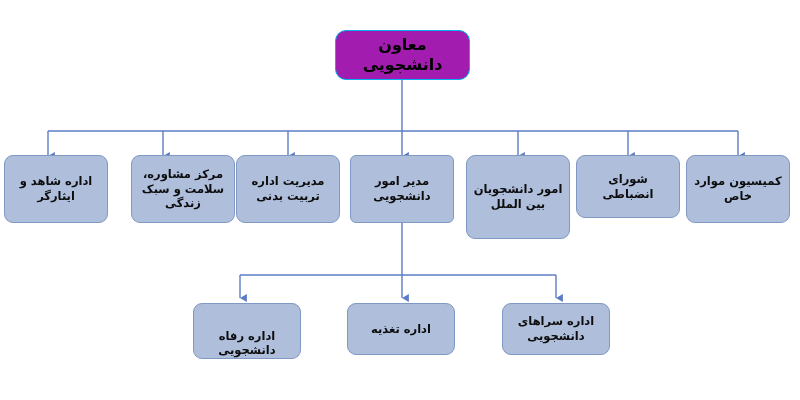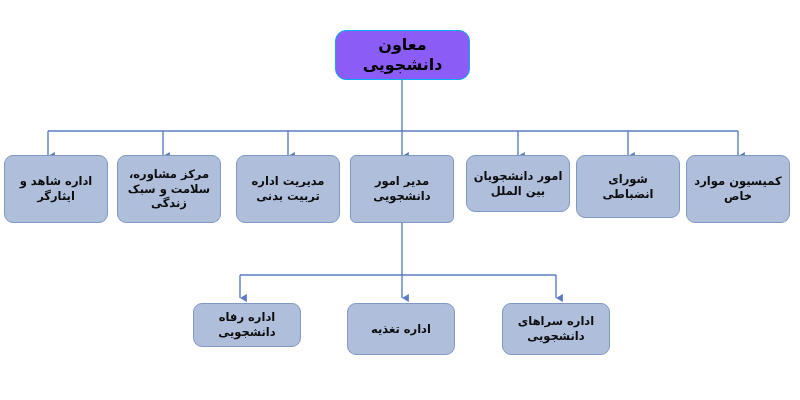--- a/index.html
+++ b/index.html
@@ -55,21 +55,21 @@
     box-sizing: border-box;
     font-weight: bold;
     color: #0d0d0d;
     line-height: 1.28;
     white-space: pre-line;
     direction: rtl;
   }
 
   
   .node.root {
-    background: #8b5cf6;
+    background: #a21caf;
     border: 1px solid #00b0f0;
     border-radius: 11px;
   }
   .node.root .node-label {
     font-size: 16px;
     color: #000000;
   }
 
   
   .node.std {
@@ -122,45 +122,45 @@
   </svg>
 
   <div class="node root" style="left:335px; top:30px; width:135px; height:50px;">
     <span class="node-label">معاون دانشجویی</span>
   </div>
 
   <div class="node std" style="left:4px; top:155px; width:104px; height:68px;justify-content:center;">
     <span class="node-label">اداره شاهد و ایثارگر</span>
   </div>
 
-  <div class="node std" style="left:117px; top:155px; width:104px; height:68px;">
+  <div class="node std" style="left:131px; top:155px; width:104px; height:68px;">
     <span class="node-label">مرکز مشاوره، سلامت و سبک زندگی</span>
   </div>
 
   <div class="node std" style="left:236px; top:155px; width:104px; height:68px;border-radius:9px;">
     <span class="node-label">مدیریت اداره تربیت بدنی</span>
   </div>
 
   <div class="node std" style="left:350px; top:155px; width:104px; height:68px;border-radius:6px;">
     <span class="node-label">مدیر امور دانشجویی</span>
   </div>
 
-  <div class="node std" style="left:466px; top:155px; width:104px; height:57px;">
+  <div class="node std" style="left:466px; top:155px; width:104px; height:84px;">
     <span class="node-label">امور دانشجویان بین الملل</span>
   </div>
 
   <div class="node std" style="left:576px; top:155px; width:104px; height:63px;">
     <span class="node-label">شورای انضباطی</span>
   </div>
 
   <div class="node std" style="left:686px; top:155px; width:104px; height:68px;">
     <span class="node-label">کمیسیون موارد خاص</span>
   </div>
 
-  <div class="node std lvl3" style="left:193px; top:303px; width:108px; height:44px;">
+  <div class="node std lvl3" style="left:193px; top:303px; width:108px; height:56px;align-items:flex-end;">
     <span class="node-label">اداره رفاه دانشجویی</span>
   </div>
 
   <div class="node std lvl3" style="left:347px; top:303px; width:108px; height:52px;align-items:center;">
     <span class="node-label">اداره تغذیه</span>
   </div>
 
   <div class="node std lvl3" style="left:502px; top:303px; width:108px; height:52px;">
     <span class="node-label">اداره سراهای دانشجویی</span>
   </div>

